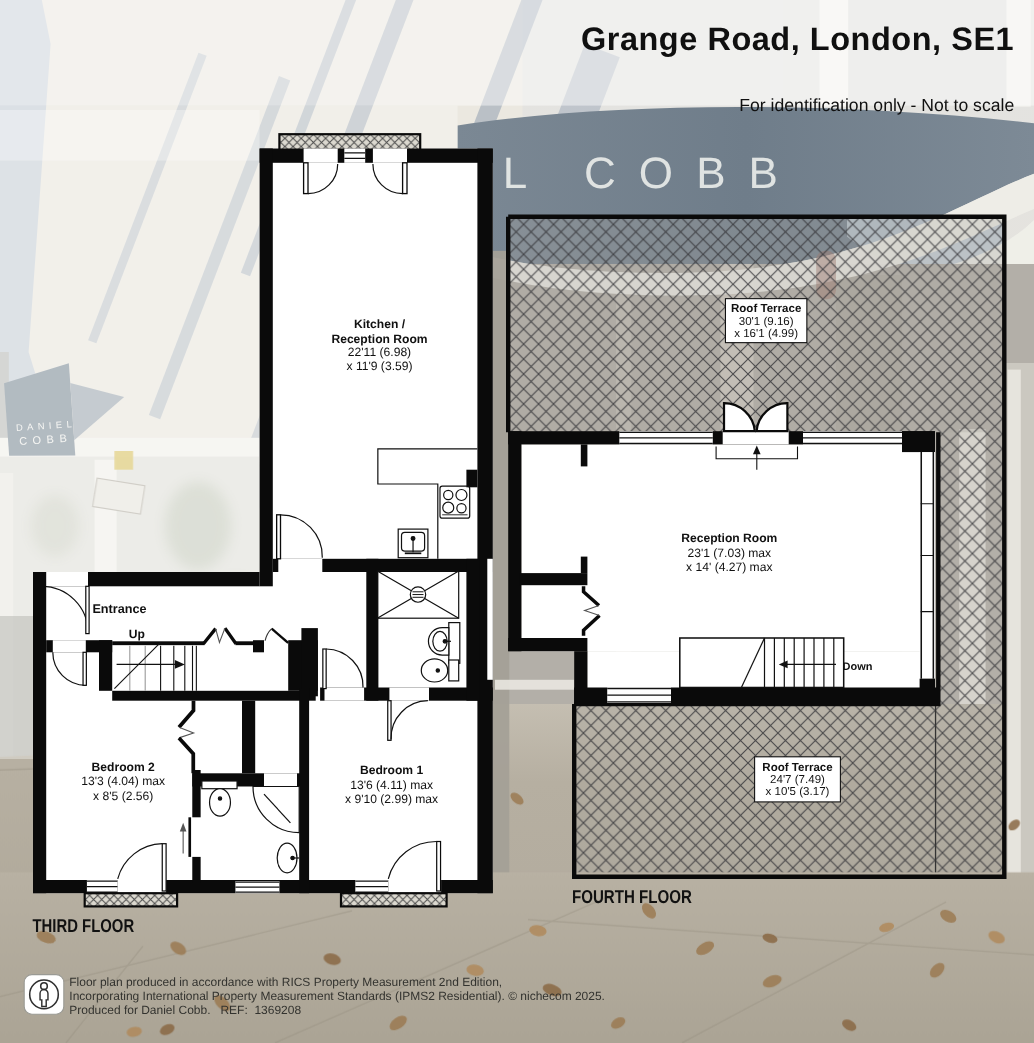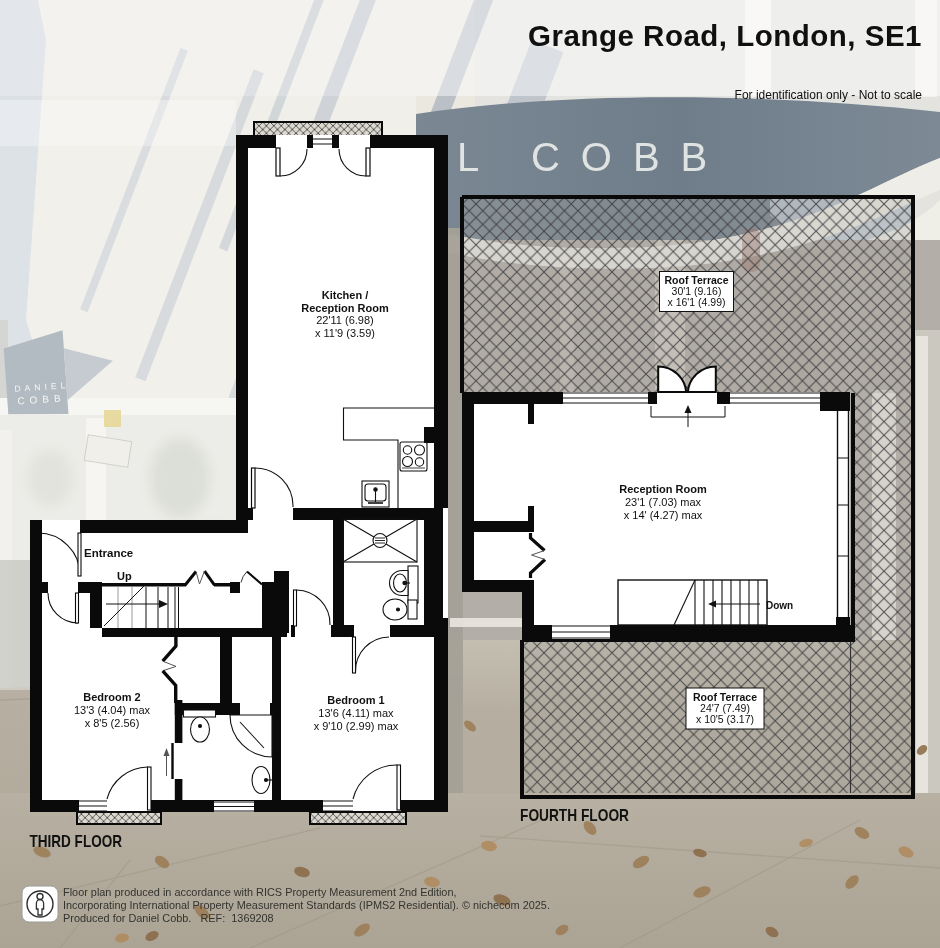--- a/index.html
+++ b/index.html
@@ -532,14 +532,14 @@
 <text x="63" y="896">Floor plan produced in accordance with RICS Property Measurement 2nd Edition,</text>
 <text x="63" y="909">Incorporating International Property Measurement Standards (IPMS2 Residential).</text>
 <text x="462" y="909">©&nbsp;nichecom&nbsp;2025.</text>
 <text x="63" y="922">Produced for Daniel Cobb.&nbsp;&nbsp; REF:&nbsp; 1369208</text>
 </g>
 </svg>
 
 <div class="hdr" style="top:8px;font-size:29.5px;font-weight:bold;letter-spacing:0.5px;margin-top:11px;">Grange Road, London, SE1</div>
 
 
-<div class="hdr" style="top:88px;font-size:12px;">For identification only - Not to scale</div>
+<div class="hdr" style="top:88px;font-size:16px;">For identification only - Not to scale</div>
 </div>
 
 </body></html>

